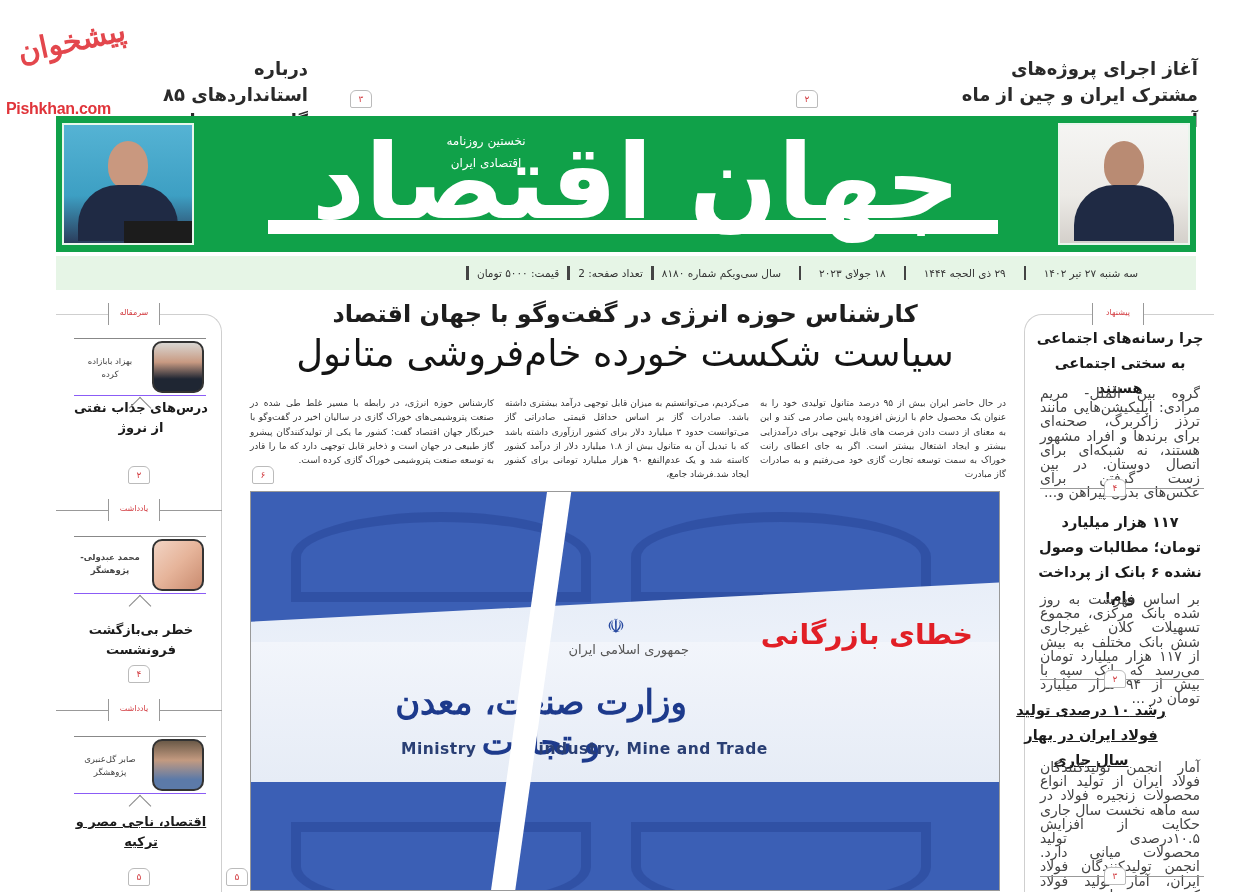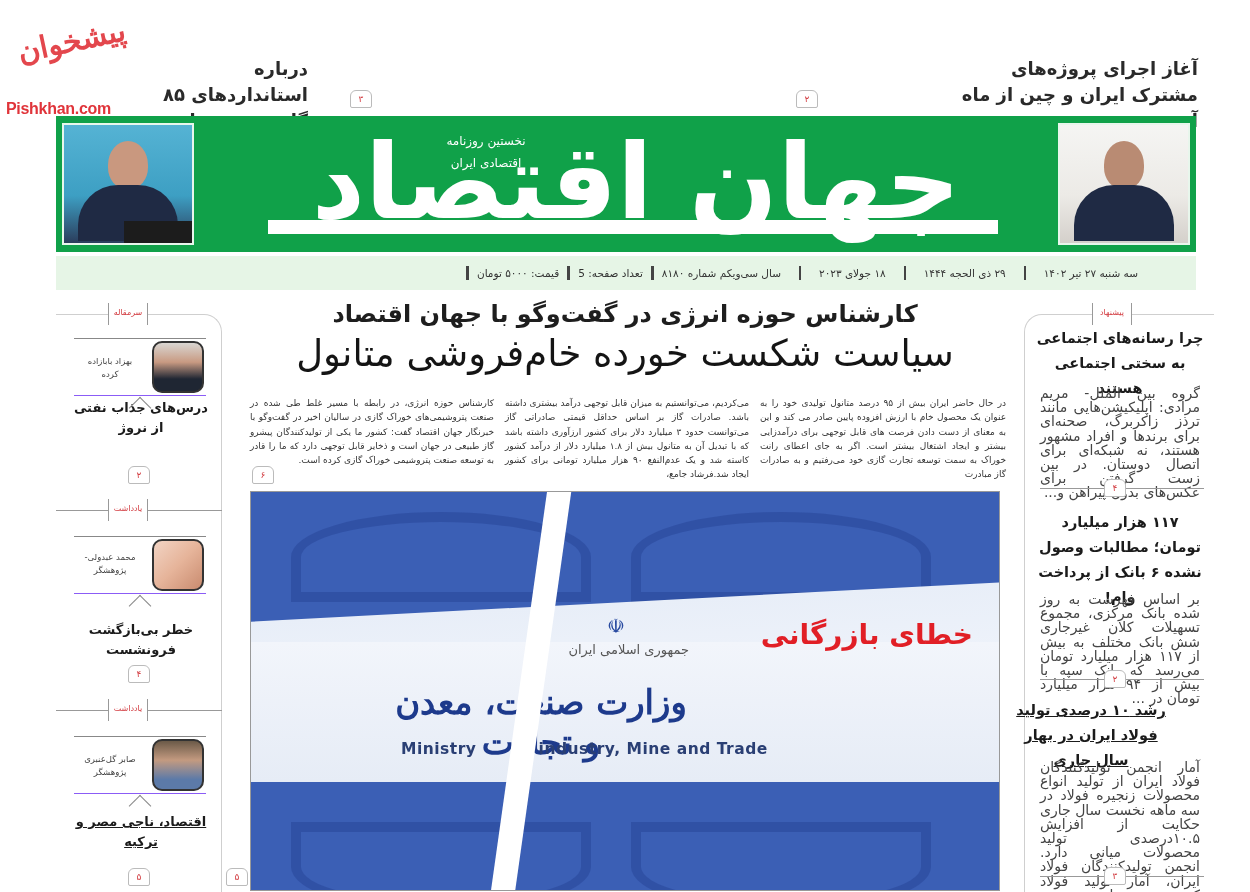--- a/index.html
+++ b/index.html
@@ -55,21 +55,21 @@
   .hero-emblem { position: absolute; left: 356px; top: 122px; color: #284aa0; font-size: 20px; }
   .hero-rep { position: absolute; left: 298px; top: 150px; width: 140px; color: #555; font-size: 13px; direction: rtl; text-align: right; }
   .hero-min { position: absolute; left: 140px; top: 190px; width: 300px; color: #1d3a8c; font-size: 34px; font-weight: bold; direction: rtl; text-align: center; font-family: "DejaVu Serif", serif; }
   .hero-en { position: absolute; left: 150px; top: 248px; color: #2a3f74; font-family: "DejaVu Sans", sans-serif; font-weight: bold; font-size: 15.5px; letter-spacing: .5px; }
 
   
   .side-box { border: 1px solid #cfcfcf; border-radius: 18px; }
   .right-side { left: 1024px; top: 314px; width: 190px; height: 580px; border-right: none; border-bottom: none; border-radius: 18px 0 0 0; }
   .left-side { left: 56px; top: 314px; width: 166px; height: 580px; border-left: none; border-bottom: none; border-radius: 0 18px 0 0; }
 
-  .sec-label { width: 40px; height: 22px; font-size: 8px; color: #d23a3f; text-align: center; line-height: 20px; background: #fff; direction: rtl; border-left: 1px solid #999; border-right: 1px solid #999; }
+  .sec-label { width: 52px; height: 22px; font-size: 8px; color: #d23a3f; text-align: center; line-height: 20px; background: #fff; direction: rtl; border-left: 1px solid #999; border-right: 1px solid #999; }
   .rule { height: 1px; background: #999; }
 
   .r-title { font-size: 14.5px; font-weight: bold; color: #1b1b1b; line-height: 25px; text-align: center; direction: rtl; }
   .r-text { font-size: 14px; line-height: 14.2px; color: #444; direction: rtl; text-align: justify; }
 
   .author-card { width: 132px; height: 58px; border-top: 1px solid #888; border-bottom: 1px solid #8b5cf6; }
   .avatar { width: 52px; height: 52px; border: 2px solid #333; border-radius: 10px; overflow: hidden; }
   .author-name { font-size: 8.5px; color: #444; line-height: 13px; text-align: center; direction: rtl; }
   .caret { width: 16px; height: 16px; border-left: 1px solid #888; border-top: 1px solid #888; transform: rotate(45deg); }
   .l-title { font-size: 13px; font-weight: bold; color: #1b1b1b; line-height: 20px; text-align: center; direction: rtl; }
@@ -105,21 +105,21 @@
 
 <div class="abs infobar">
   <span>سه شنبه ۲۷ تیر ۱۴۰۲</span>
   <span class="sep"></span>
   <span>۲۹ ذی الحجه ۱۴۴۴</span>
   <span class="sep"></span>
   <span>۱۸ جولای ۲۰۲۳</span>
   <span class="sep"></span>
   <span>سال سی‌ویکم شماره ۸۱۸۰</span>
   <span class="septhick"></span>
-  <span>تعداد صفحه: 5</span>
+  <span>تعداد صفحه: 2</span>
   <span class="septhick"></span>
   <span>قیمت: ۵۰۰۰ تومان</span>
   <span class="septhick"></span>
 </div>
 
 <div class="abs kicker">کارشناس حوزه انرژی در گفت‌وگو با جهان اقتصاد</div>
 <div class="abs headline">سیاست شکست خورده خام‌فروشی متانول</div>
 <div class="abs col-text col-a">در حال حاضر ایران بیش از ۹۵ درصد متانول تولیدی خود را به عنوان یک محصول خام با ارزش افزوده پایین صادر می کند و این به معنای از دست دادن فرصت های قابل توجهی برای درآمدزایی بیشتر و ایجاد اشتغال بیشتر است. اگر به جای اعطای رانت خوراک به سمت توسعه تجارت گازی خود می‌رفتیم و به صادرات گاز مبادرت</div>
 <div class="abs col-text col-b">می‌کردیم، می‌توانستیم به میزان قابل توجهی درآمد بیشتری داشته باشد. صادرات گاز بر اساس حداقل قیمتی صادراتی گاز می‌توانست حدود ۳ میلیارد دلار برای کشور ارزآوری داشته باشد که با تبدیل آن به متانول بیش از ۱.۸ میلیارد دلار از درآمد کشور کاسته شد و یک عدم‌النفع ۹۰ هزار میلیارد تومانی برای کشور ایجاد شد.فرشاد جامع،</div>
 <div class="abs col-text col-c">کارشناس حوزه انرژی، در رابطه با مسیر غلط طی شده در صنعت پتروشیمی‌های خوراک گازی در سالیان اخیر در گفت‌وگو با خبرنگار جهان اقتصاد گفت: کشور ما یکی از تولیدکنندگان پیشرو گاز طبیعی در جهان است و ذخایر قابل توجهی دارد که ما را قادر به توسعه صنعت پتروشیمی خوراک گازی کرده است.</div>
@@ -172,21 +172,21 @@
   </div>
   <div class="abs avatar" style="left:78px;top:2px;background:linear-gradient(180deg,#d9d6d2 0%,#c89a82 40%,#1f2633 75%);"></div>
 </div>
 <div class="abs caret" style="left:132px;top:400px;"></div>
 <div class="abs l-title" style="left:66px;top:398px;width:150px;">درس‌های جذاب نفتی از نروژ</div>
 <div class="abs pg-badge" style="left:128px;top:466px;">۲</div>
 
 <div class="abs rule" style="left:56px;top:510px;width:166px;"></div>
 <div class="abs sec-label" style="left:108px;top:499px;">یادداشت</div>
 <div class="abs author-card" style="left:74px;top:536px;">
-  <div class="abs author-name" style="left:0;top:14px;width:72px;">
+  <div class="abs author-name" style="left:0;top:14px;width:72px;font-weight:bold;">
     <div>محمد عبدولی-</div>
     <div>پژوهشگر</div>
   </div>
   <div class="abs avatar" style="left:78px;top:2px;background:linear-gradient(135deg,#f2d4c4 0%,#e6b49a 50%,#c98b6f 100%);"></div>
 </div>
 <div class="abs caret" style="left:132px;top:598px;"></div>
 <div class="abs l-title" style="left:66px;top:620px;width:150px;">خطر بی‌بازگشت فرونشست</div>
 <div class="abs pg-badge" style="left:128px;top:665px;">۴</div>
 
 <div class="abs rule" style="left:56px;top:710px;width:166px;"></div>

